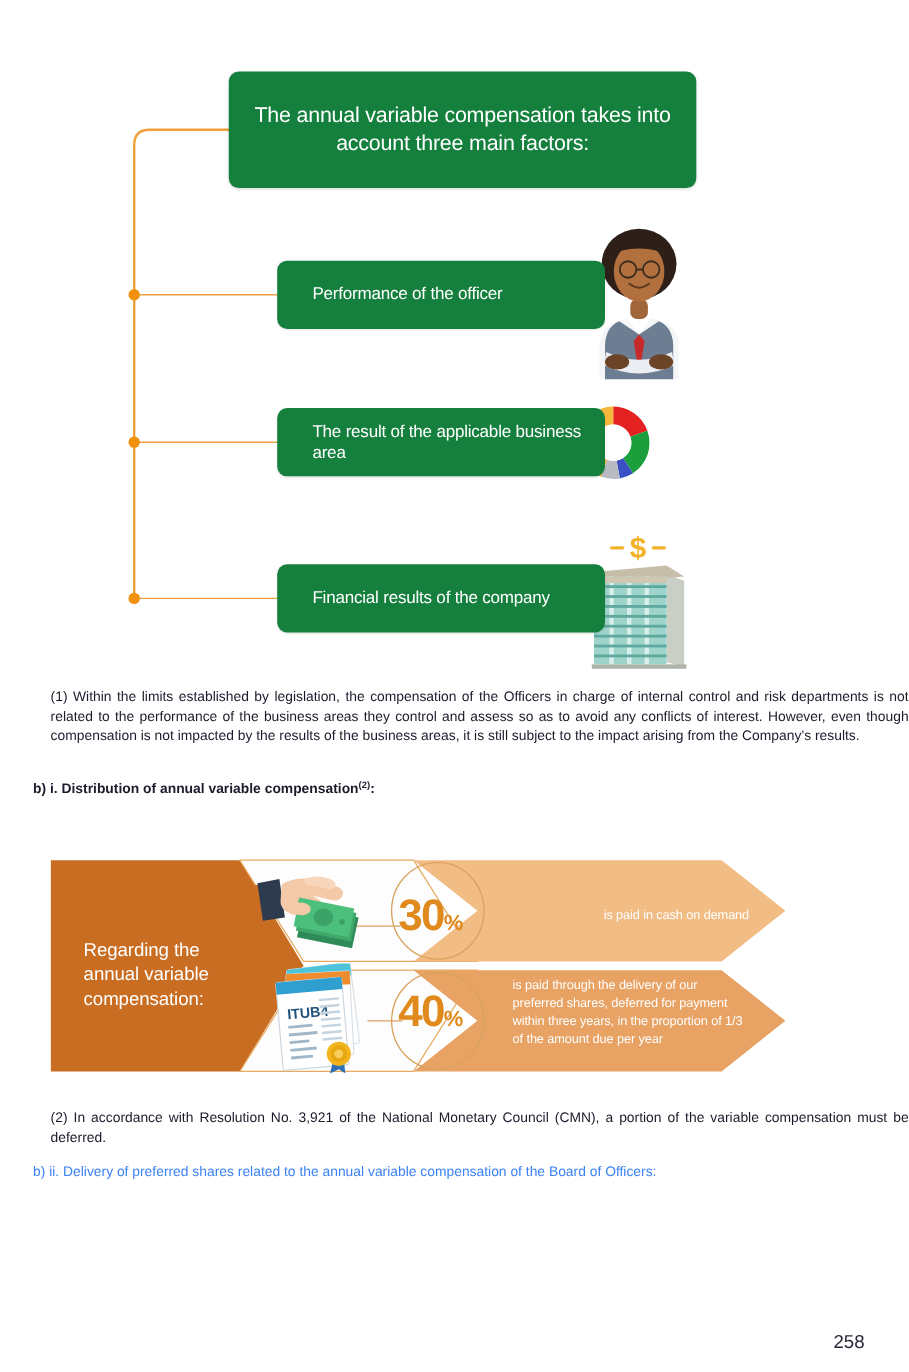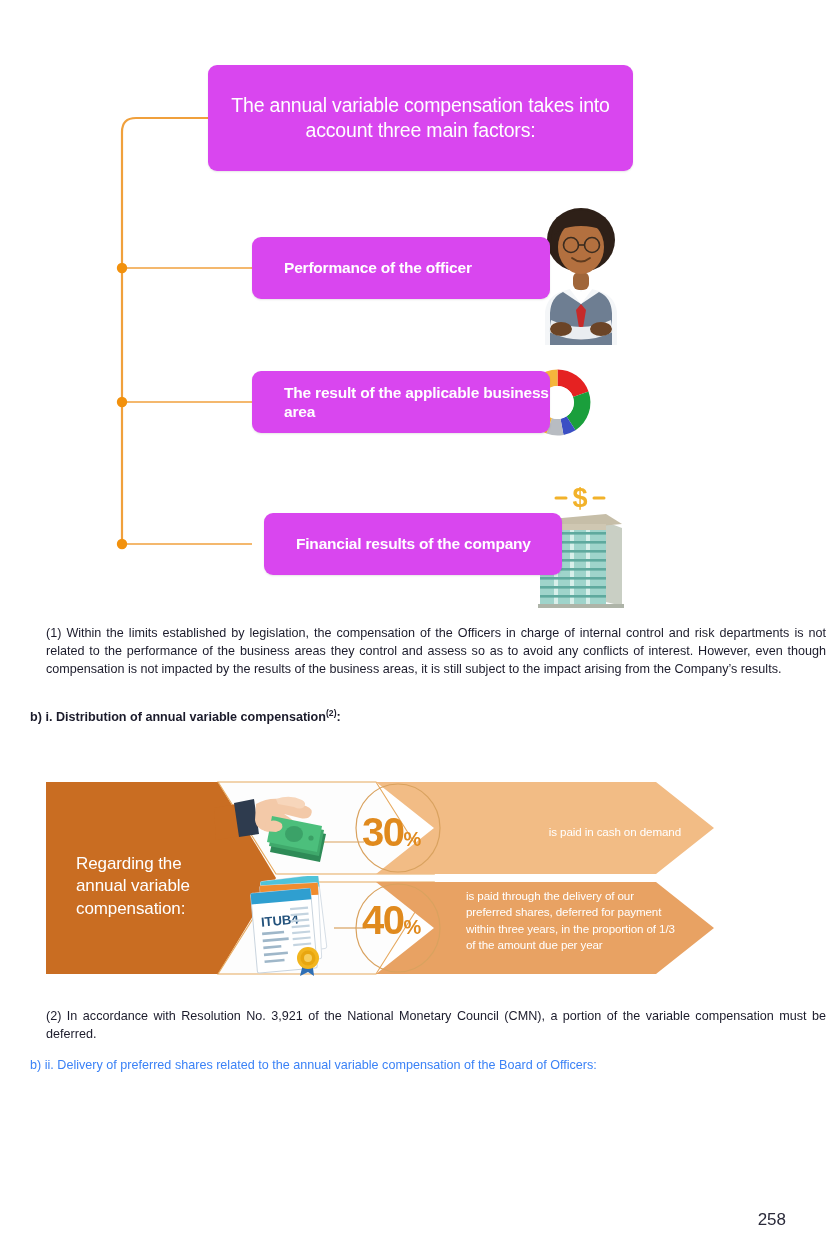--- a/index.html
+++ b/index.html
@@ -26,21 +26,21 @@
     height: 555px;
   }
   .factors svg.connector {
     position: absolute;
     left: 0; top: 0;
     width: 580px; height: 555px;
     overflow: visible;
   }
   .factor-box {
     position: absolute;
-    background: #d946ef;
+    background: #15803d;
     border-radius: 9px;
     color: #ffffff;
     display: flex;
     align-items: center;
     box-shadow: 0 1px 2px rgba(0,0,0,0.10);
   }
   .factor-box.header {
     left: 108px;
     top: 10px;
     width: 425px;
@@ -52,27 +52,27 @@
     line-height: 1.3;
     font-weight: 400;
     letter-spacing: -0.2px;
   }
   .factor-box.item {
     left: 152px;
     width: 298px;
     height: 62px;
     padding-left: 32px;
     font-size: 15.5px;
-    font-weight: bold;
+    font-weight: normal;
     letter-spacing: -0.2px;
     line-height: 1.25;
   }
   .factor-box.item-1 { top: 182px; }
   .factor-box.item-2 { top: 316px; }
-  .factor-box.item-3 { top: 458px; margin-left: 12px; }
+  .factor-box.item-3 { top: 458px; }
 
   .factor-art {
     position: absolute;
     pointer-events: none;
   }
   .art-officer { left: 425px; top: 145px; width: 112px; height: 145px; }
   .art-donut   { left: 410px; top: 305px; width: 95px;  height: 85px; }
   .art-bldg    { left: 410px; top: 425px; width: 125px; height: 135px; }
 
   

